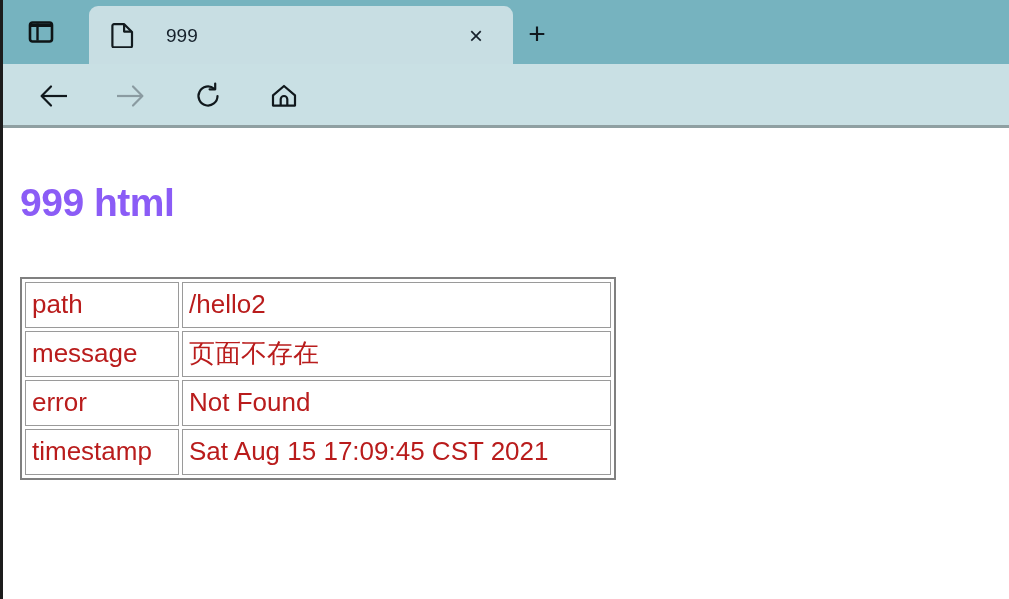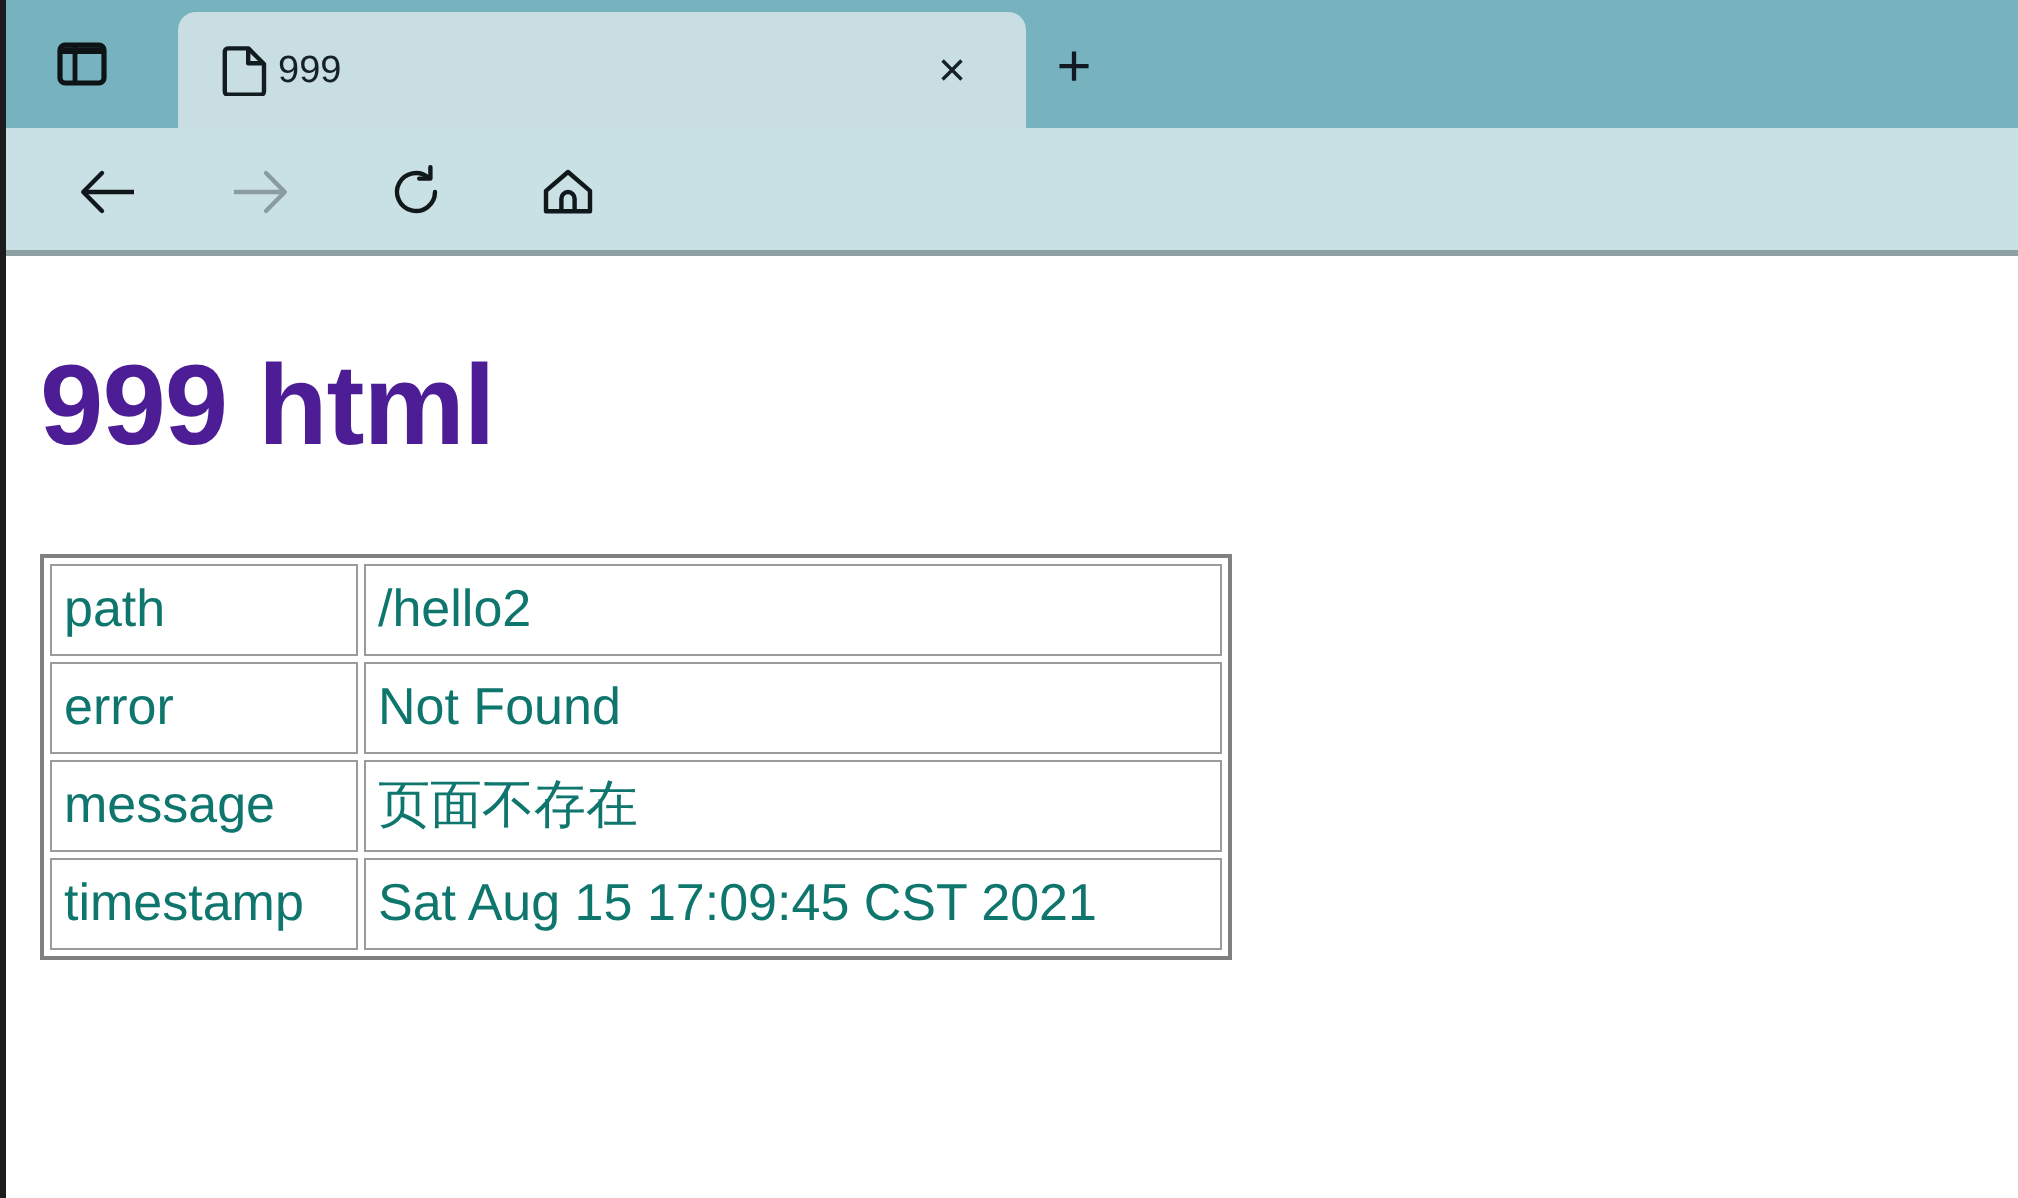--- a/index.html
+++ b/index.html
@@ -60,21 +60,21 @@
   }
   .tab-favicon {
     position: absolute;
     left: 22px;
     top: 16px;
     width: 24px;
     height: 26px;
   }
   .tab-title {
     position: absolute;
-    left: 50px;
+    left: 77px;
     top: 19px;
     font-size: 19px;
     line-height: 22px;
     color: #15202b;
     white-space: nowrap;
     overflow: hidden;
     text-overflow: ellipsis;
     max-width: 310px;
     font-family: "Liberation Sans", sans-serif;
   }
@@ -175,41 +175,41 @@
     left: 0;
     top: 131px;
     width: 1006px;
     height: 468px;
     background: #ffffff;
     overflow: hidden;
   }
 
   .page-heading {
     margin: 40px 0 0 17px;
-    font-size: 57px;
+    font-size: 39px;
     line-height: 64px;
     font-weight: bold;
-    color: #4c1d95;
+    color: #8b5cf6;
     font-family: "Liberation Sans", sans-serif;
     letter-spacing: -0.5px;
   }
 
   .data-table {
     margin: 42px 0 0 17px;
     border: 2px solid #808080;
     border-collapse: separate;
     border-spacing: 3px;
     background: #ffffff;
     font-size: 26px;
     font-family: "Liberation Sans", sans-serif;
   }
   .data-table td {
     border: 1px solid #9a9a9a;
     padding: 4px 6px 6px 6px;
-    color: #0f766e;
+    color: #b91c1c;
     line-height: 34px;
     vertical-align: middle;
     white-space: nowrap;
   }
   .data-table td.key {
     width: 140px;
   }
   .data-table td.val {
     width: 415px;
   }
@@ -289,26 +289,26 @@
 
     <h1 class="page-heading">999 html</h1>
 
     <table class="data-table">
       <tbody>
         <tr>
           <td class="key">path</td>
           <td class="val">/hello2</td>
         </tr>
         <tr>
+          <td class="key">message</td>
+          <td class="val">页面不存在</td>
+        </tr>
+        <tr>
           <td class="key">error</td>
           <td class="val">Not Found</td>
-        </tr>
-        <tr>
-          <td class="key">message</td>
-          <td class="val">页面不存在</td>
         </tr>
         <tr>
           <td class="key">timestamp</td>
           <td class="val">Sat Aug 15 17:09:45 CST 2021</td>
         </tr>
       </tbody>
     </table>
   </div>
 </div>
 

